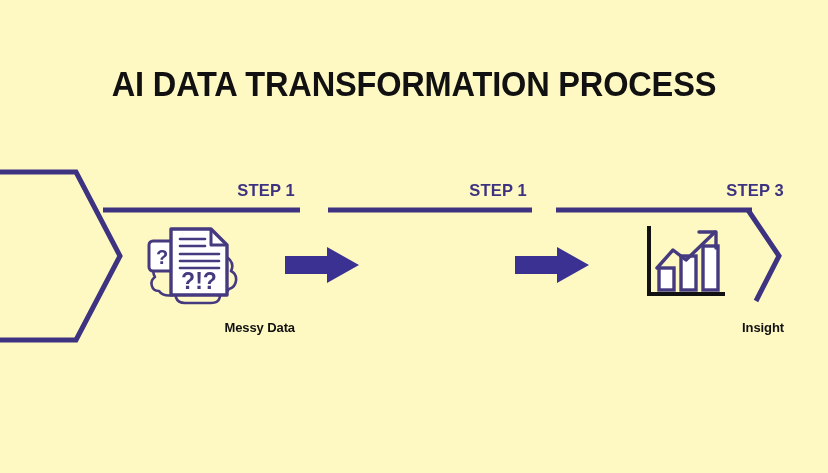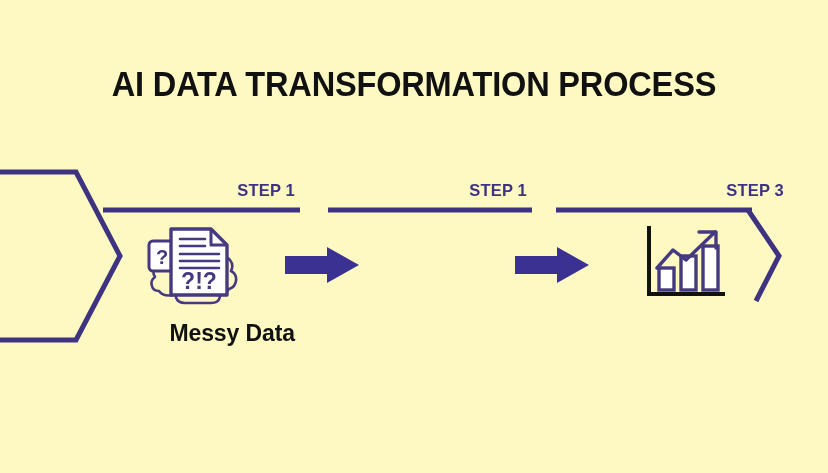--- a/index.html
+++ b/index.html
@@ -68,21 +68,21 @@
   .icon-wrap {
     margin-top: 22px;
     height: 80px;
     display: flex;
     align-items: center;
     justify-content: center;
   }
 
   .step-name {
     margin-top: 16px;
-    font-size: 23px;
+    font-size: 13px;
     font-weight: bold;
     color: #111111;
     letter-spacing: -0.1px;
   }
 
   
   .connector {
     position: absolute;
     top: 245px;
   }
@@ -182,15 +182,16 @@
           <rect x="64" y="22" width="15" height="44"></rect>
         </g>
 
         <g fill="none" stroke="#45397f" stroke-width="3.4" stroke-linejoin="round" stroke-linecap="round">
           <polyline points="18,44 34,26 47,36 76,8"></polyline>
           <polyline points="60,8 77,8 77,24"></polyline>
         </g>
       </svg>
     </div>
 
+    <div class="step-name">Insight</div>
   </div>
 
 </div>
 
 </body></html>

